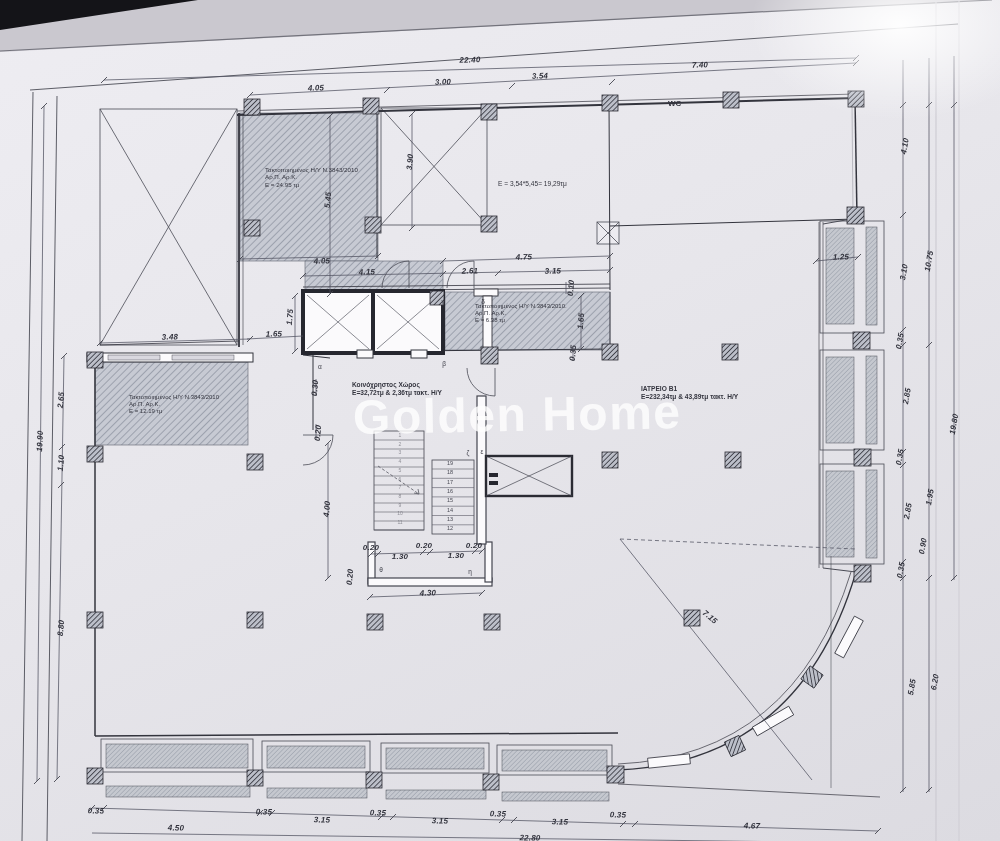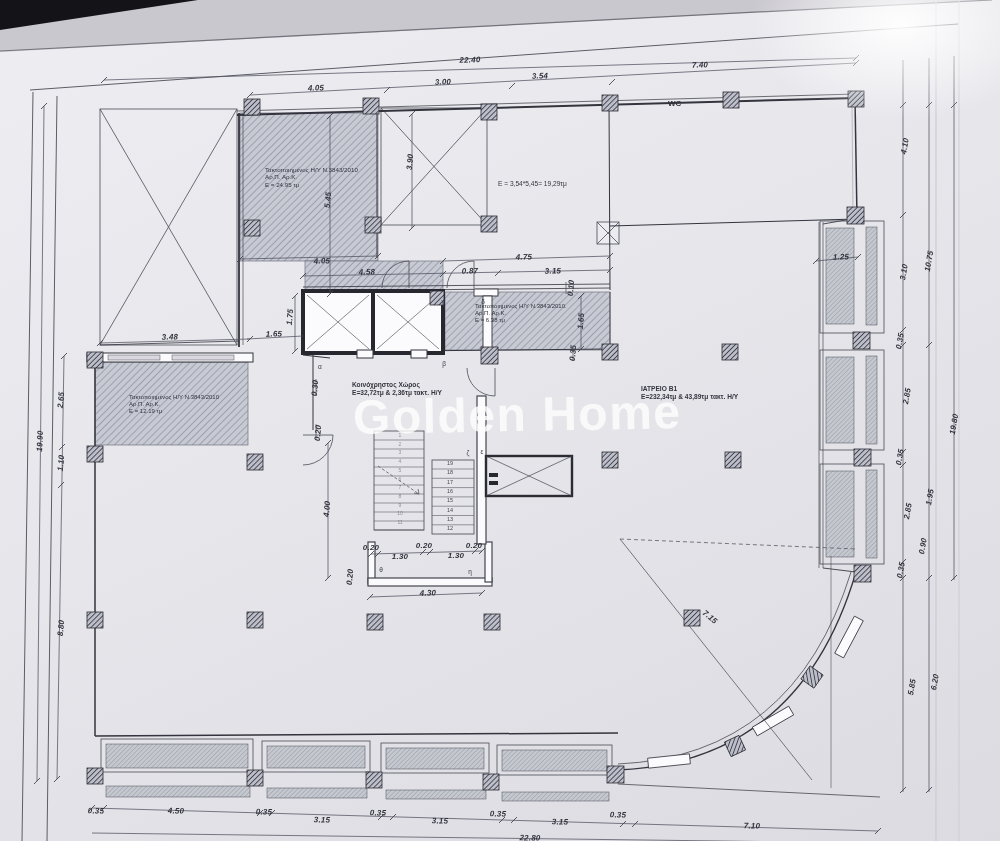--- a/index.html
+++ b/index.html
@@ -345,22 +345,22 @@
 
   <div id="labels">
       <span class="dim" style="left: 470px; top: 60px; --r: -2deg;">22.40</span>
       <span class="dim" style="left: 316px; top: 88px; --r: -2deg;">4.05</span>
       <span class="dim" style="left: 443px; top: 82px; --r: -2deg;">3.00</span>
       <span class="dim" style="left: 540px; top: 76px; --r: -2deg;">3.54</span>
       <span class="dim" style="left: 700px; top: 65px; --r: -2deg;">7.40</span>
       <span class="dim" style="left: 410px; top: 162px; --r: -85deg;">3.90</span>
       <span class="dim" style="left: 328px; top: 200px; --r: -85deg;">5.45</span>
       <span class="dim" style="left: 322px; top: 261px; --r: -1deg;">4.05</span>
-      <span class="dim" style="left: 367px; top: 272px; --r: -1deg;">4.58</span>
-      <span class="dim" style="left: 470px; top: 271px; --r: -1deg;">0.87</span>
+      <span class="dim" style="left: 367px; top: 272px; --r: -1deg;">4.15</span>
+      <span class="dim" style="left: 470px; top: 271px; --r: -1deg;">2.61</span>
       <span class="dim" style="left: 524px; top: 257px; --r: -1deg;">4.75</span>
       <span class="dim" style="left: 553px; top: 271px; --r: -1deg;">3.15</span>
       <span class="dim" style="left: 571px; top: 288px; --r: -85deg;">0.10</span>
       <span class="dim" style="left: 581px; top: 321px; --r: -85deg;">1.65</span>
       <span class="dim" style="left: 573px; top: 353px; --r: -85deg;">0.35</span>
       <span class="dim" style="left: 290px; top: 317px; --r: -85deg;">1.75</span>
       <span class="dim" style="left: 274px; top: 334px; --r: -1deg;">1.65</span>
       <span class="dim" style="left: 170px; top: 337px; --r: -1deg;">3.48</span>
       <span class="dim" style="left: 315px; top: 388px; --r: -85deg;">0.30</span>
       <span class="dim" style="left: 318px; top: 433px; --r: -85deg;">0.20</span>
@@ -385,29 +385,29 @@
       <span class="dim" style="left: 900px; top: 457px; --r: -80deg;">0.35</span>
       <span class="dim" style="left: 908px; top: 511px; --r: -80deg;">2.85</span>
       <span class="dim" style="left: 954px; top: 424px; --r: -80deg;">19.80</span>
       <span class="dim" style="left: 930px; top: 497px; --r: -80deg;">1.95</span>
       <span class="dim" style="left: 923px; top: 546px; --r: -80deg;">0.90</span>
       <span class="dim" style="left: 901px; top: 570px; --r: -80deg;">0.35</span>
       <span class="dim" style="left: 912px; top: 687px; --r: -80deg;">5.85</span>
       <span class="dim" style="left: 935px; top: 682px; --r: -80deg;">6.20</span>
       <span class="dim" style="left: 710px; top: 617px; --r: 40deg;">7.15</span>
       <span class="dim" style="left: 96px; top: 811px; --r: 1deg;">0.35</span>
-      <span class="dim" style="left: 176px; top: 811px; --r: 1deg;">4.50</span>
+      <span class="dim" style="left: 176px; top: 828px; --r: 1deg;">4.50</span>
       <span class="dim" style="left: 264px; top: 812px; --r: 1deg;">0.35</span>
       <span class="dim" style="left: 322px; top: 820px; --r: 1deg;">3.15</span>
       <span class="dim" style="left: 378px; top: 813px; --r: 1deg;">0.35</span>
       <span class="dim" style="left: 440px; top: 821px; --r: 1deg;">3.15</span>
       <span class="dim" style="left: 498px; top: 814px; --r: 1deg;">0.35</span>
       <span class="dim" style="left: 560px; top: 822px; --r: 1deg;">3.15</span>
       <span class="dim" style="left: 618px; top: 815px; --r: 1deg;">0.35</span>
-      <span class="dim" style="left: 752px; top: 826px; --r: 1deg;">7.10</span>
+      <span class="dim" style="left: 752px; top: 826px; --r: 1deg;">4.67</span>
       <span class="dim" style="left: 530px; top: 838px; --r: 1deg;">22.80</span>
       <span class="lt" style="left: 320px; top: 366px;">α</span>
       <span class="lt" style="left: 444px; top: 363px;">β</span>
       <span class="lt" style="left: 443px; top: 301px;">γ</span>
       <span class="lt" style="left: 483px; top: 301px;">δ</span>
       <span class="lt" style="left: 482px; top: 451px;">ε</span>
       <span class="lt" style="left: 468px; top: 452px;">ζ</span>
       <span class="lt" style="left: 470px; top: 571px;">η</span>
       <span class="lt" style="left: 381px; top: 569px;">θ</span>
       <span class="st" style="left: 450px; top: 463px;">19</span>

